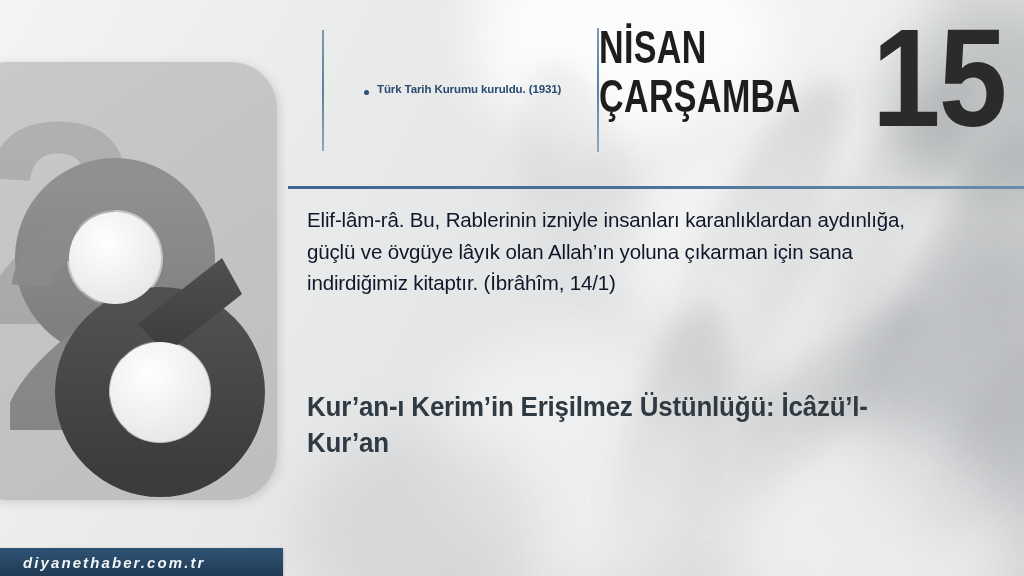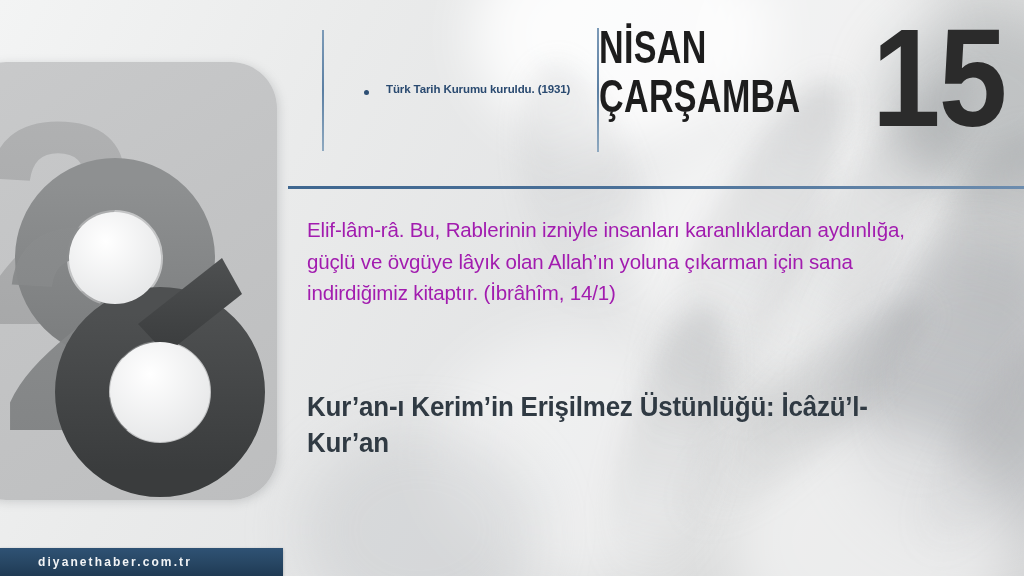--- a/index.html
+++ b/index.html
@@ -68,21 +68,21 @@
   .vrule-2 { left:597px; top:28px; height:124px; }
 
   .hrule {
     position:absolute; left:288px; top:186px; width:736px; height:3px;
     background:linear-gradient(90deg,#3f6790 0%,#4a7098 45%,#6c8cae 100%);
   }
 
   
   .event-line {
     position:absolute; left:364px; top:82px; width:215px;
-    display:flex; align-items:center; gap:17px;
+    display:flex; align-items:center; gap:8px;
   }
   .event-bullet {
     width:5px; height:5px; border-radius:50%;
     background:#2e4f74; margin-top:6px; flex:none;
   }
   .event-text {
     font-size:11.5px; font-weight:bold; color:#2a4a70;
     letter-spacing:-.1px; line-height:1.25;
   }
 
@@ -103,45 +103,46 @@
   
   .daynum {
     position:absolute; left:872px; top:8px;
     font-size:140px; font-weight:bold; color:#2b2b2b;
     line-height:1; letter-spacing:-2px;
     transform:scaleX(.88); transform-origin:left top;
   }
 
   
   .verse {
-    position:absolute; left:307px; top:214px; width:650px;
-    font-size:20.5px; line-height:1.54; color:#a21caf;
+    position:absolute; left:307px; top:204px; width:650px;
+    font-size:20.5px; line-height:1.54; color:#0f172a;
     letter-spacing:-.15px;
   }
 
   
   .headline {
     position:absolute; left:307px; top:390px; width:640px;
     font-size:27px; font-weight:bold; color:#303a43;
     line-height:1.33; letter-spacing:-.2px;
     transform:scaleX(.96); transform-origin:left top;
   }
 
   
   .footer-bar {
     position:absolute; left:0; top:548px;
     width:283px; height:28px;
     background:linear-gradient(180deg,#2f5274 0%,#274663 55%,#1f3a54 100%);
     box-shadow:0 1px 3px rgba(0,0,0,.25);
     display:flex; align-items:center;
   }
   .footer-url {
-    margin-left:38px;
-    color:#f2f4f6; font-size:12px; font-weight:bold;
+    margin-left:23px;
+    color:#f2f4f6; font-size:15px; font-weight:bold;
     letter-spacing:2.1px;
+    font-style:italic;
   }
 </style>
 </head>
 <body>
 
 <div id="page">
 
   <div class="bg-base"></div>
 
   <div class="bg-soft">

